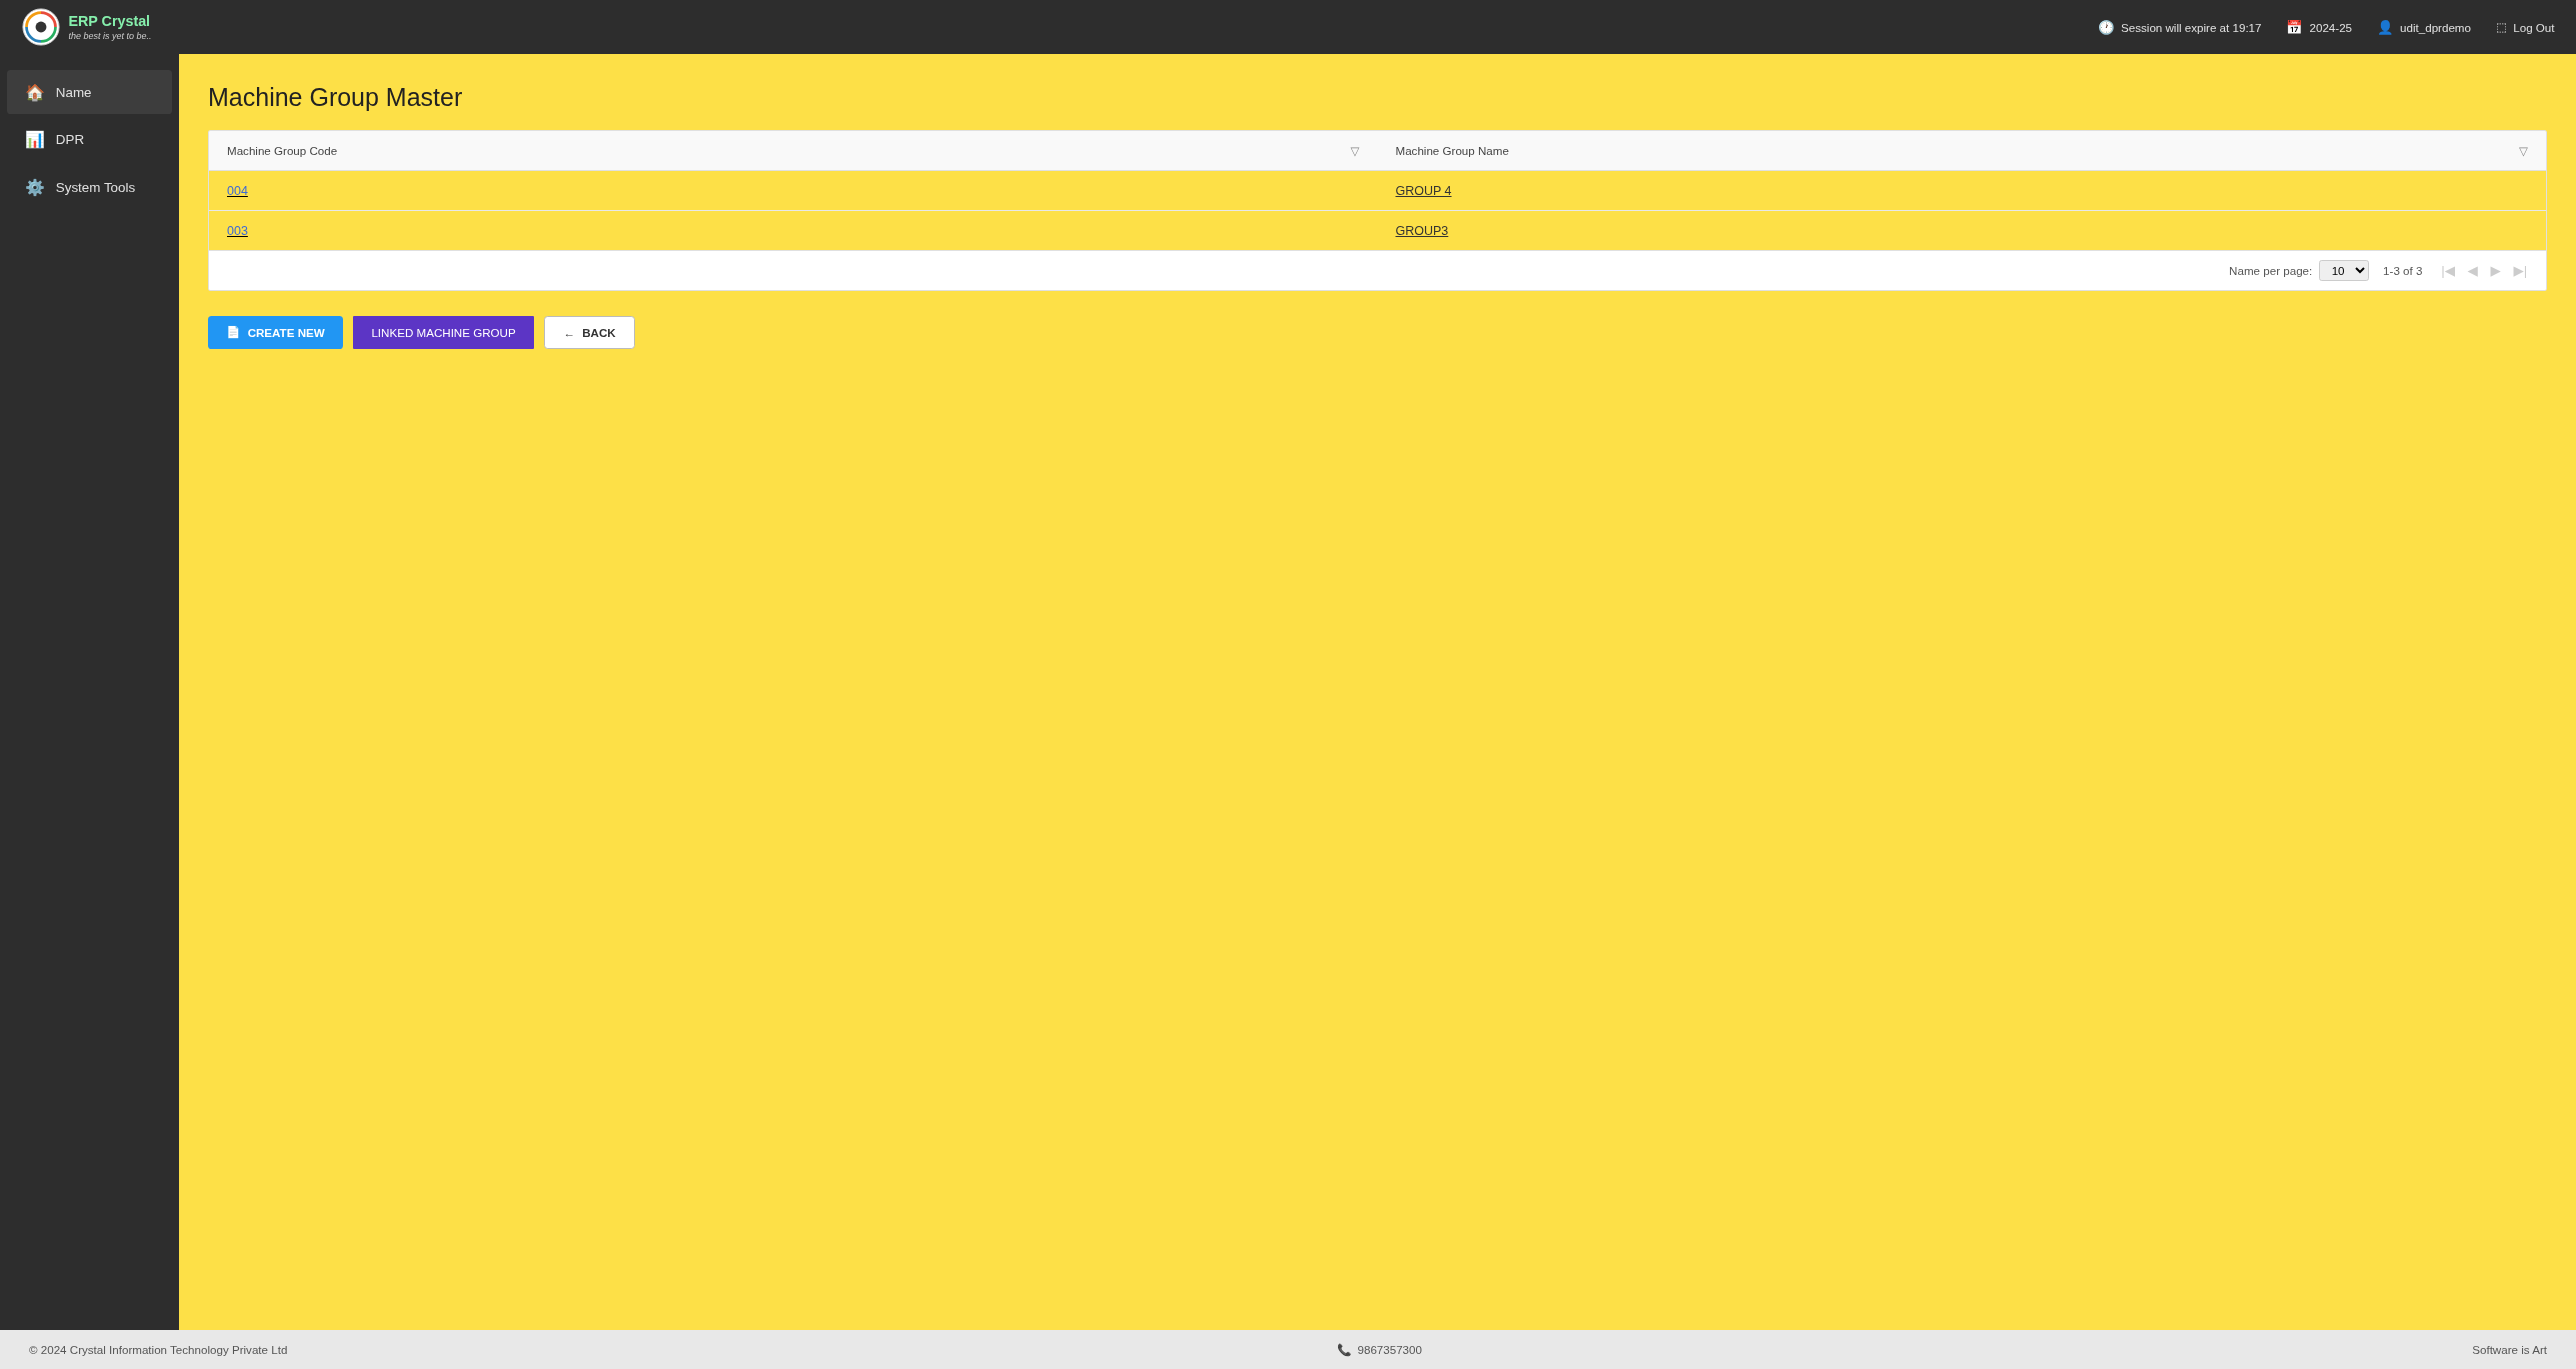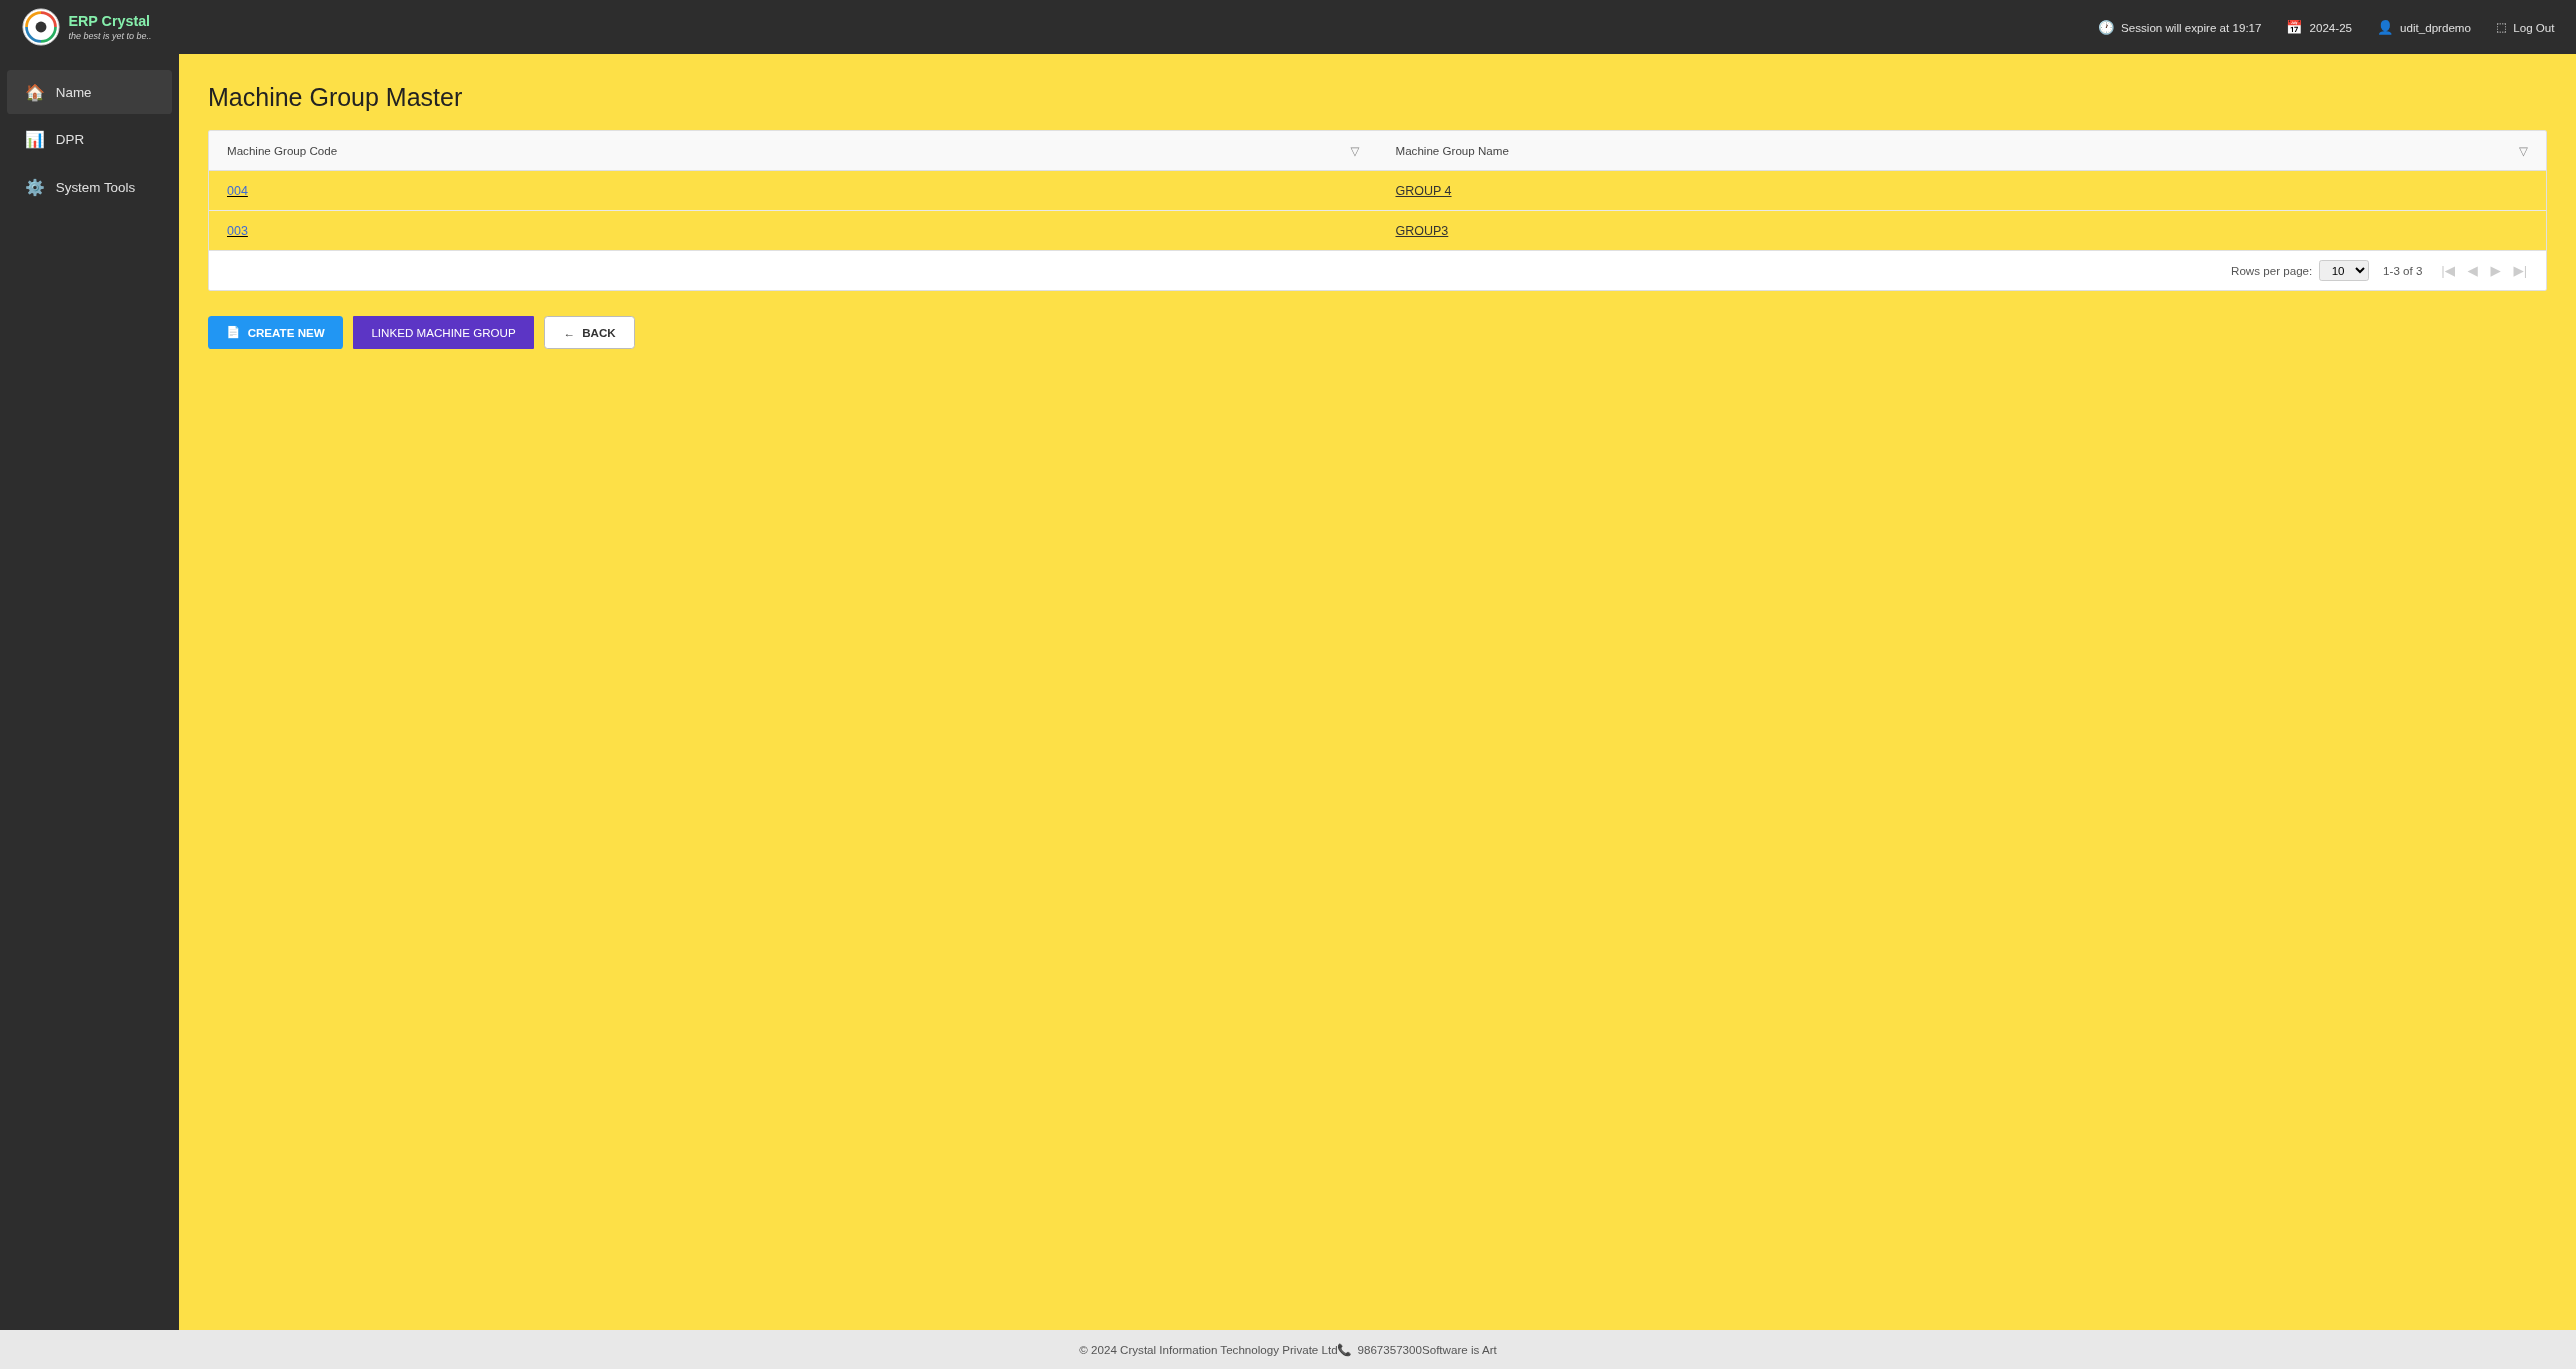--- a/index.html
+++ b/index.html
@@ -248,21 +248,21 @@
       gap: 7.2px;
       text-transform: uppercase;
     }
 
     
     .footer {
       background: #e8e8e8;
       padding: 12.5px 29px;
       display: flex;
       align-items: center;
-      justify-content: center;
+      justify-content: space-between;
       font-size: 11.6px;
       color: #555;
       flex-shrink: 0;
     }
     .footer-contact {
       display: flex;
       align-items: center;
       gap: 5.4px;
     }
   </style>
@@ -354,21 +354,21 @@
       <td>
         <a class="code-link">003</a>
       </td>
       <td class="group-name">GROUP3</td>
     </tr>
           </tbody>
       </table>
 
       <div class="pagination-bar">
         <div class="rows-per-page">
-          <span>Rows per page:</span>
+          <span>Name per page:</span>
           <select class="rpp-select">
           <option value="5">5</option><option value="10" selected="">10</option><option value="25">25</option><option value="50">50</option></select>
         </div>
         <span class="page-info">1-3 of 3</span>
         <div class="page-nav">
           <button class="nav-btn" disabled="">|◀</button>
           <button class="nav-btn" disabled="">◀</button>
           <button class="nav-btn" disabled="">▶</button>
           <button class="nav-btn" disabled="">▶|</button>
         </div>

